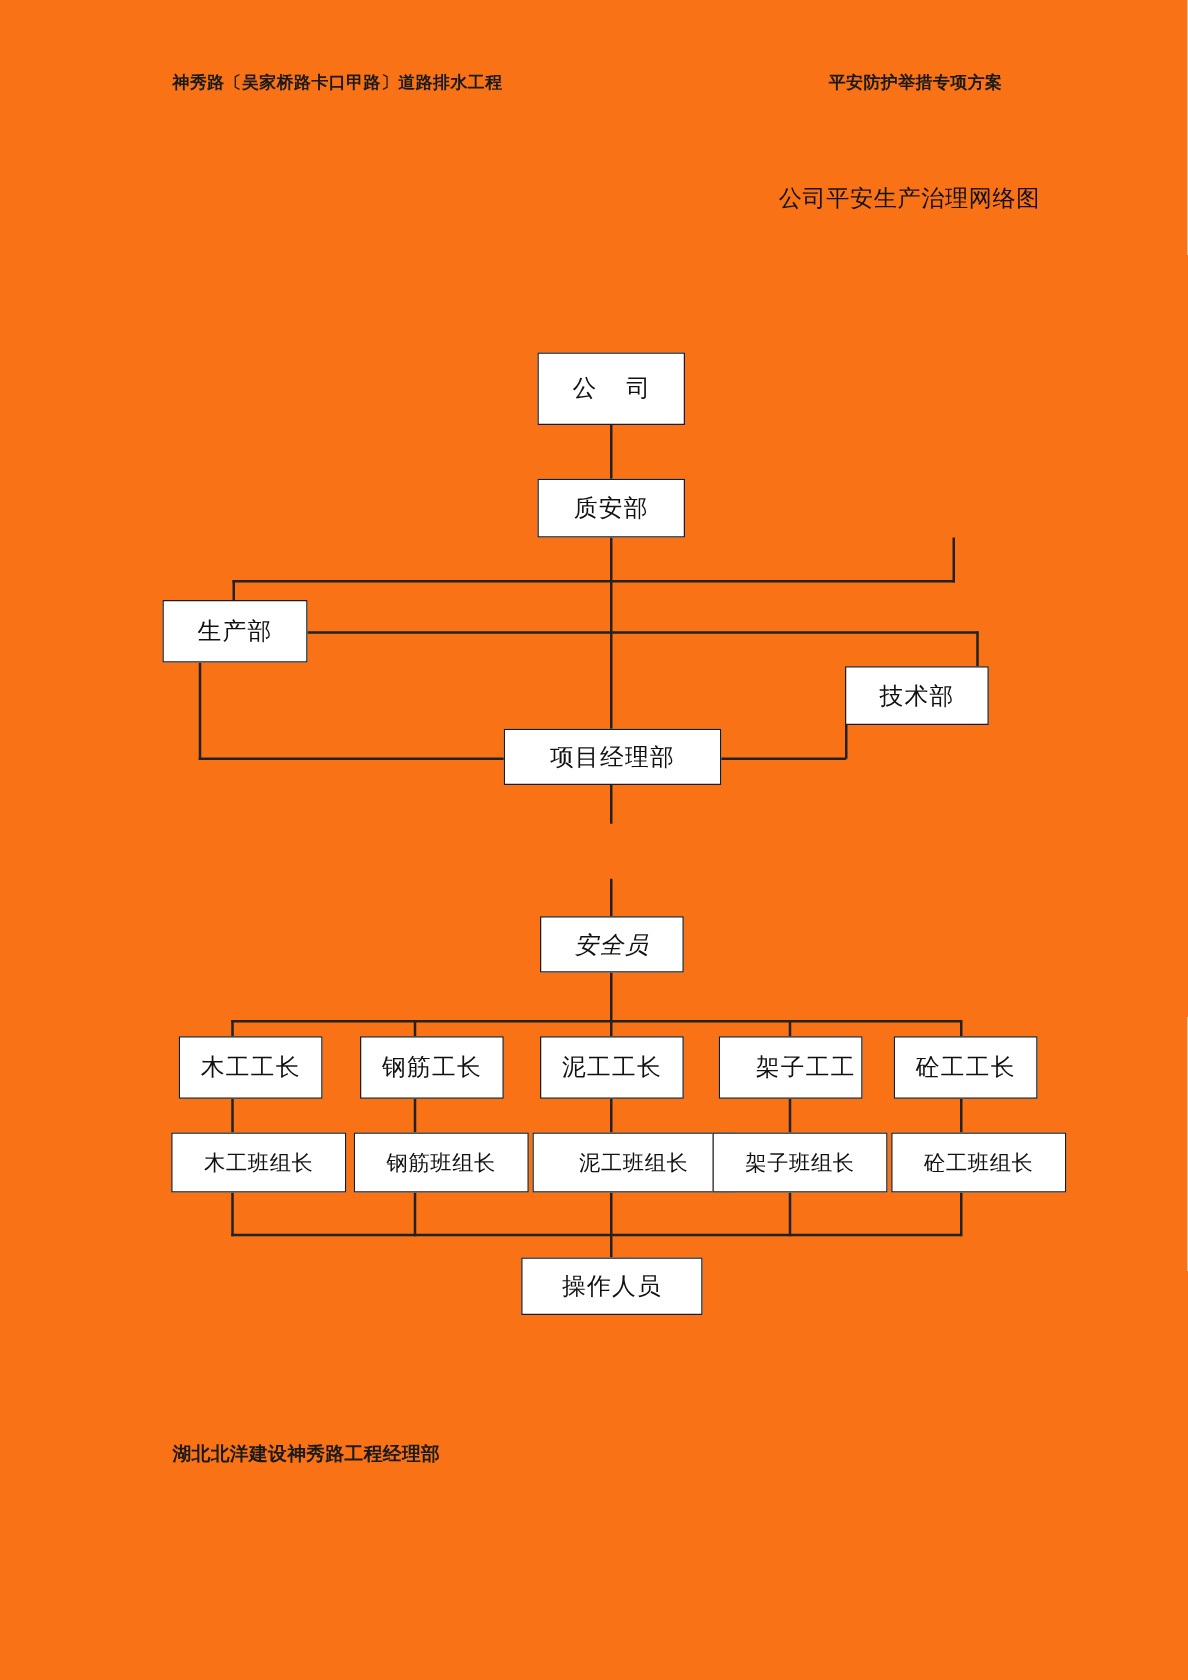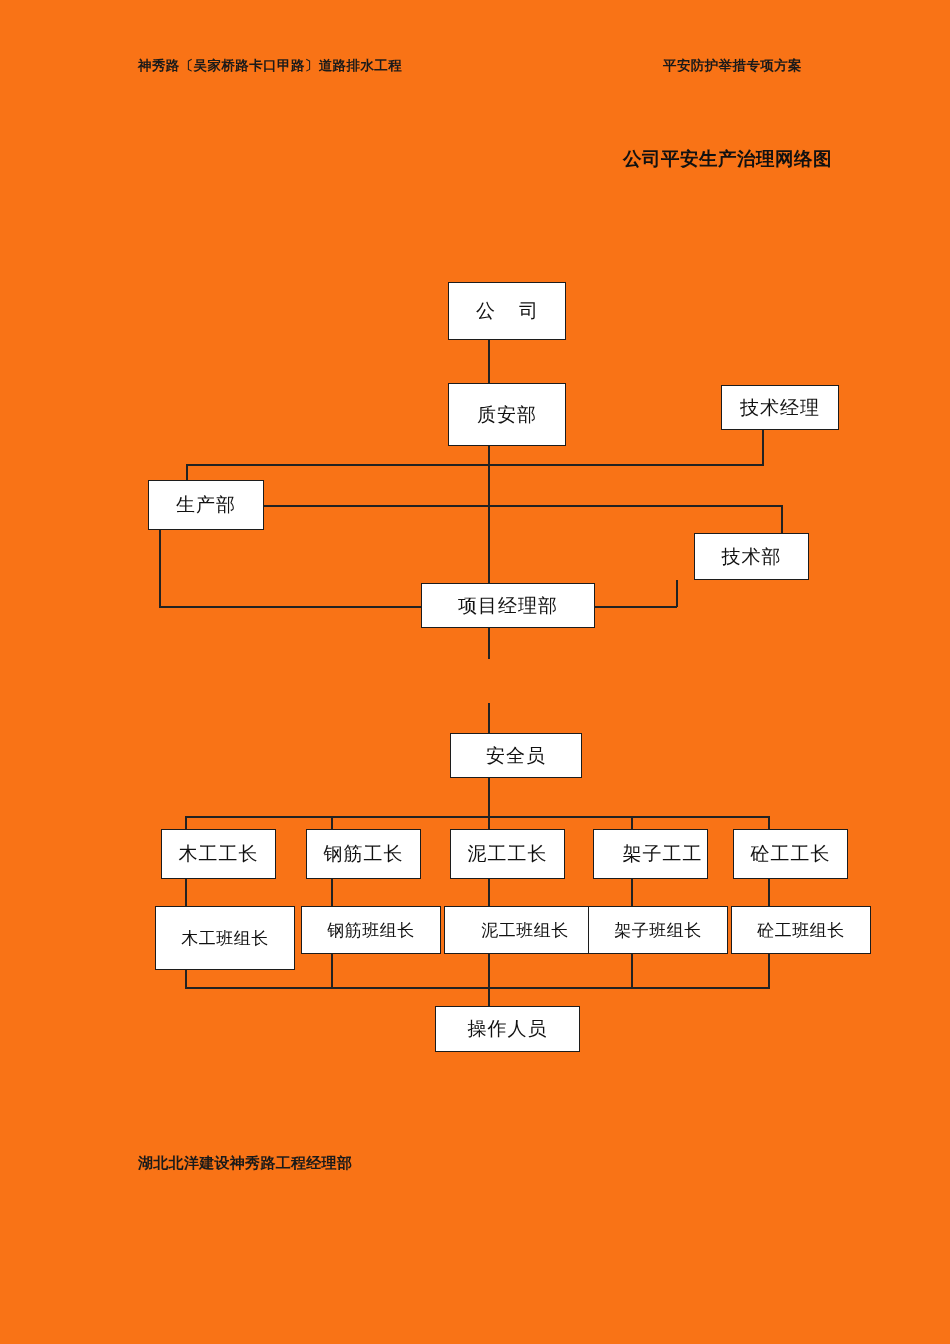--- a/index.html
+++ b/index.html
@@ -31,21 +31,21 @@
   }
   .hdr-left  { left: 138px; }
   .hdr-right { left: 663px; }
 
   
   .doc-title {
     position: absolute;
     top: 146px;
     left: 623px;
     font-size: 18.5px;
-    font-weight: bold;
+    font-weight: normal;
     letter-spacing: 0.5px;
     white-space: nowrap;
     color: #111111;
     text-align: center;
   }
 
   
   .footer {
     position: absolute;
     top: 1154px;
@@ -73,21 +73,20 @@
     border: 1.4px solid #1c1c1c;
     background: #ffffff;
     display: flex;
     align-items: center;
     justify-content: center;
     font-size: 19px;
     letter-spacing: 1px;
     color: #111111;
     white-space: nowrap;
     z-index: 3;
-    margin-left: 18px;
   }
   .node.small { font-size: 17px; letter-spacing: 0.5px; }
   .node.wide-gap { letter-spacing: 9px; text-indent: 9px; }
 
   
   .ln {
     position: absolute;
     background: #222222;
     z-index: 1;
   }
@@ -146,40 +145,39 @@
     <div class="ln v" style="left:331px; top:954px; height:35px;"></div>
     <div class="ln v" style="left:488px; top:954px; height:35px;"></div>
     <div class="ln v" style="left:631px; top:954px; height:35px;"></div>
     <div class="ln v" style="left:768px; top:954px; height:35px;"></div>
     <div class="ln h" style="left:185px; top:987px; width:584px;"></div>
 
     <div class="ln v" style="left:488px; top:987px; height:19px;"></div>
 
     <div class="node wide-gap" style="left:430px; top:282px; width:118px; height:58px;">公  司</div>
 
-    <div class="node" style="left:430px; top:383px; width:118px; height:63px;">质安部</div>
+    <div class="node" style="left:430px; top:383px; width:118px; height:47px;">质安部</div>
 
-    <div class="node" style="left:703px; top:385px; width:118px; height:45px;">技术经理</div>
 
     <div class="node" style="left:130px; top:480px; width:116px; height:50px;">生产部</div>
 
     <div class="node" style="left:676px; top:533px; width:115px; height:47px;">技术部</div>
 
     <div class="node" style="left:403px; top:583px; width:174px; height:45px;">项目经理部</div>
 
 
-    <div class="node" style="left:432px; top:733px; width:132px; height:45px;">安全员</div>
+    <div class="node" style="left:432px; top:733px; width:115px; height:45px;font-style:italic;">安全员</div>
 
     <div class="node" style="left:143px; top:829px; width:115px; height:50px;">木工工长</div>
     <div class="node" style="left:288px; top:829px; width:115px; height:50px;">钢筋工长</div>
     <div class="node" style="left:432px; top:829px; width:115px; height:50px;">泥工工长</div>
     <div class="node" style="left:575px; top:829px; width:115px; height:50px;padding-left:24px;">架子工工</div>
     <div class="node" style="left:715px; top:829px; width:115px; height:50px;">砼工工长</div>
 
-    <div class="node small" style="left:137px; top:906px; width:140px; height:64px;">木工班组长</div>
+    <div class="node small" style="left:137px; top:906px; width:140px; height:48px;">木工班组长</div>
     <div class="node small" style="left:283px; top:906px; width:140px; height:48px;">钢筋班组长</div>
     <div class="node small" style="left:426px; top:906px; width:162px; height:48px;">泥工班组长</div>
     <div class="node small" style="left:570px; top:906px; width:140px; height:48px;">架子班组长</div>
     <div class="node small" style="left:713px; top:906px; width:140px; height:48px;">砼工班组长</div>
 
     <div class="node" style="left:417px; top:1006px; width:145px; height:46px;">操作人员</div>
 
   </div>
 
   <div class="footer">湖北北洋建设神秀路工程经理部</div>

